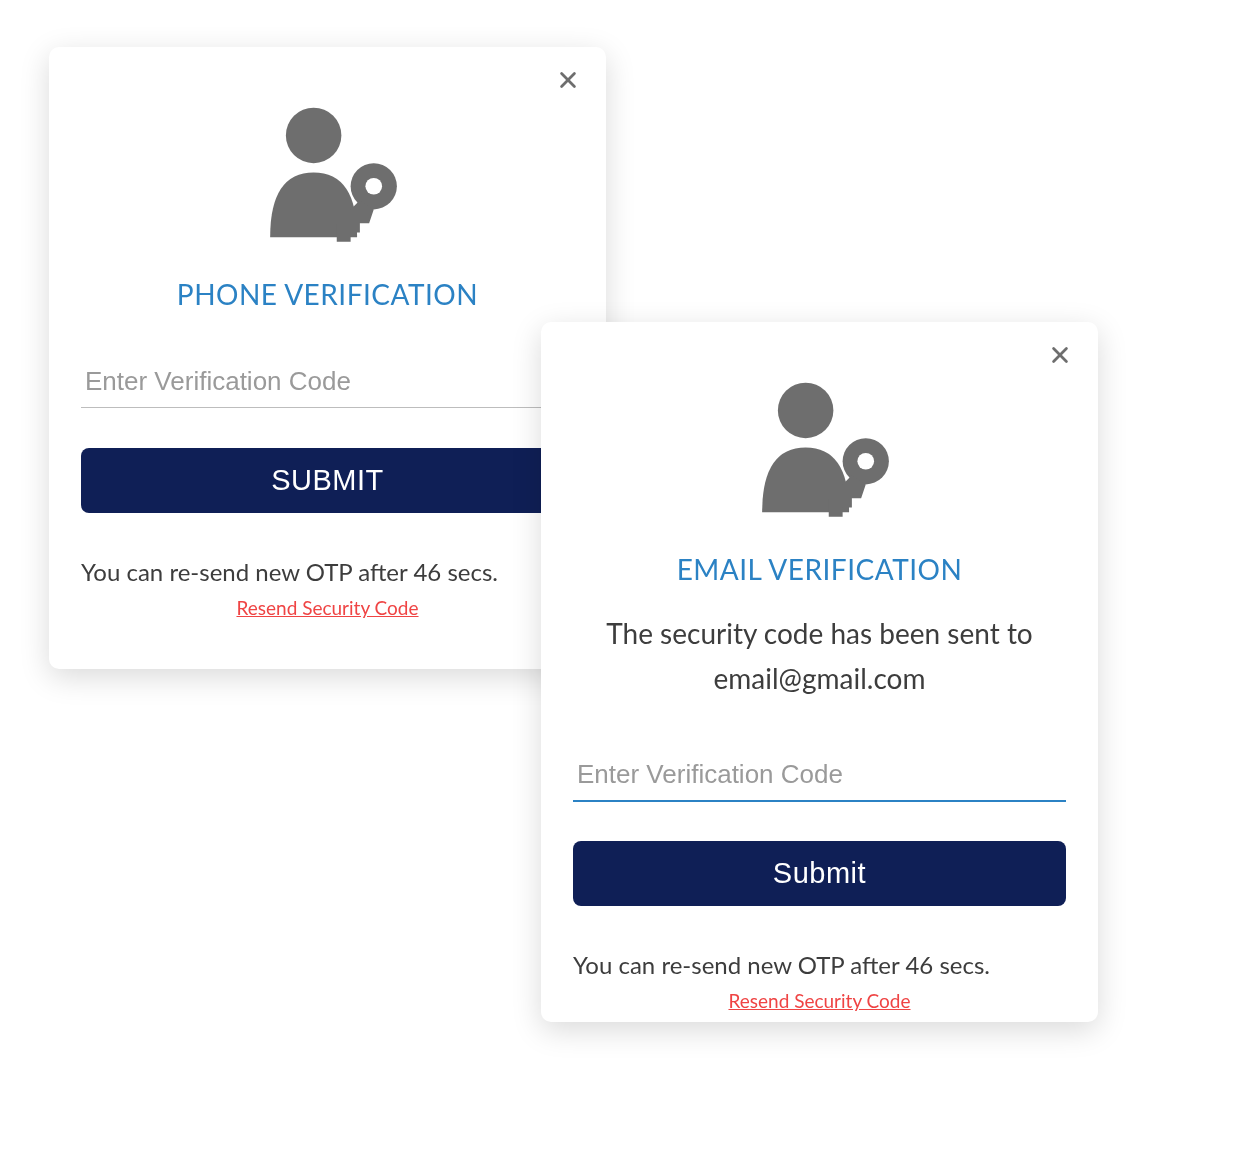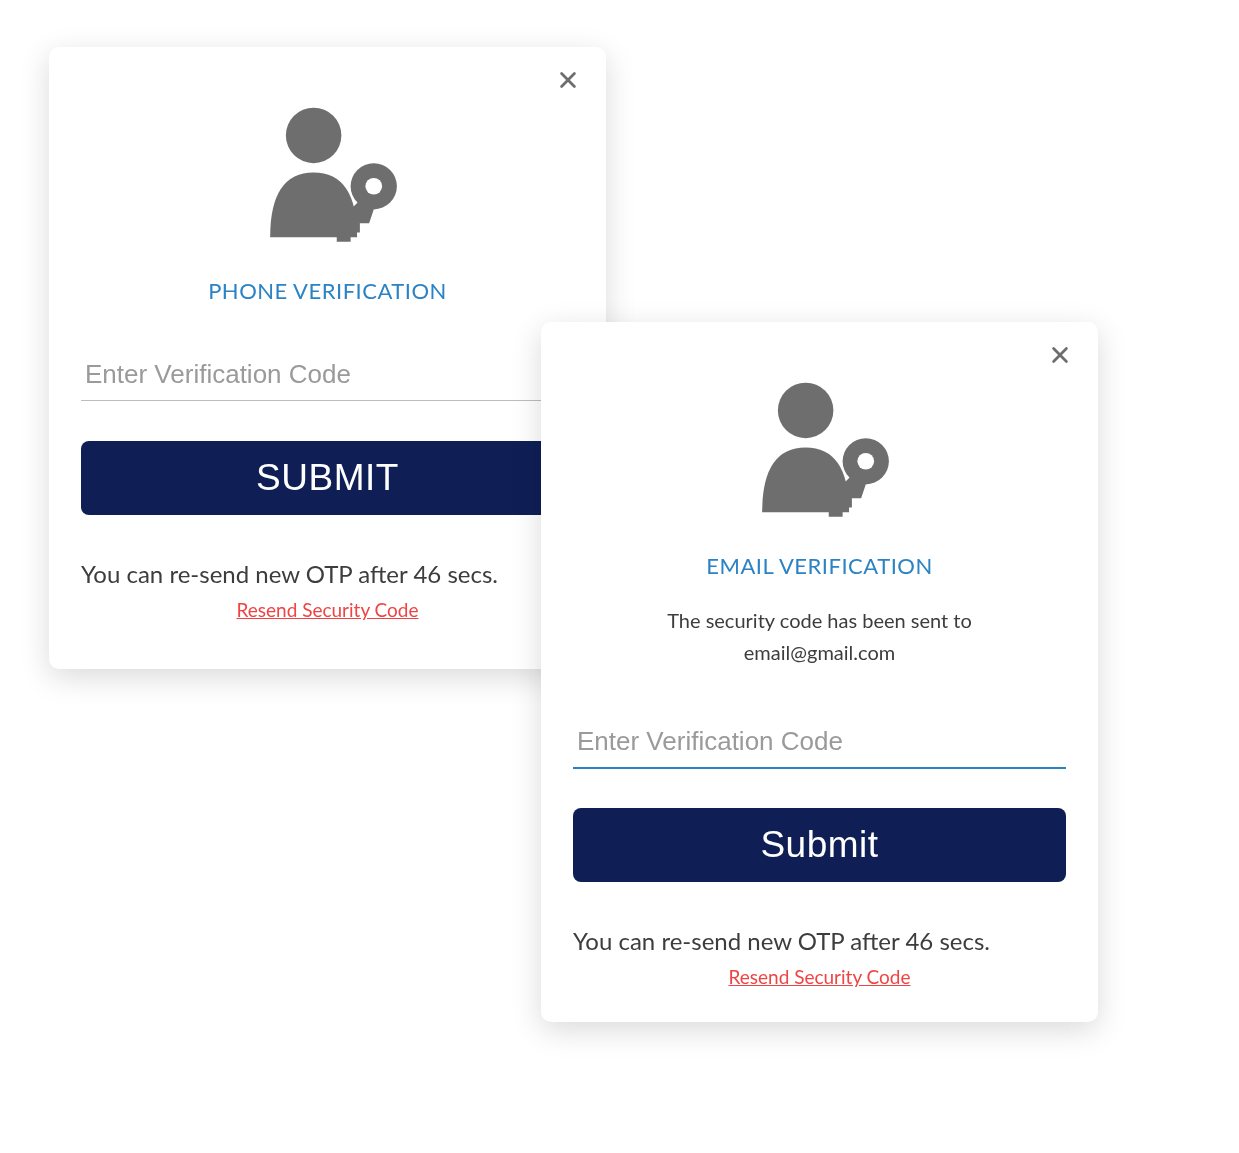--- a/index.html
+++ b/index.html
@@ -48,29 +48,29 @@
   .icon-wrap {
     display: flex;
     justify-content: center;
     margin-top: 22px;
     margin-bottom: 20px;
   }
   .icon-wrap svg { width: 185px; height: 160px; }
   .title {
     text-align: center;
     color: #2b82c4;
-    font-size: 22px;
+    font-size: 28px;
     font-weight: 400;
     letter-spacing: 0.5px;
     margin: 10px 0 25px 0;
   }
   .subtitle {
     text-align: center;
     color: #3d3d3d;
-    font-size: 20px;
+    font-size: 28px;
     line-height: 1.6;
     margin: 1px auto 28px auto;
     max-width: 460px;
   }
   .input {
     width: 100%;
     border: none;
     border-bottom: 1px solid #bdbdbd;
     font-size: 26px;
     padding: 10px 4px;
@@ -84,21 +84,21 @@
   .input.focused {
     border-bottom: 2px solid #2b82c4;
     margin-bottom: 39px;
   }
   .submit-btn {
     width: 100%;
     background: #0f1f56;
     color: #ffffff;
     border: none;
     border-radius: 8px;
-    font-size: 37px;
+    font-size: 29px;
     padding: 16px 0;
     cursor: pointer;
     font-weight: 500;
     letter-spacing: 0.5px;
   }
   .modal-phone .submit-btn { text-transform: uppercase; }
   .resend-msg {
     text-align: left;
     color: #3d3d3d;
     font-size: 24px;

